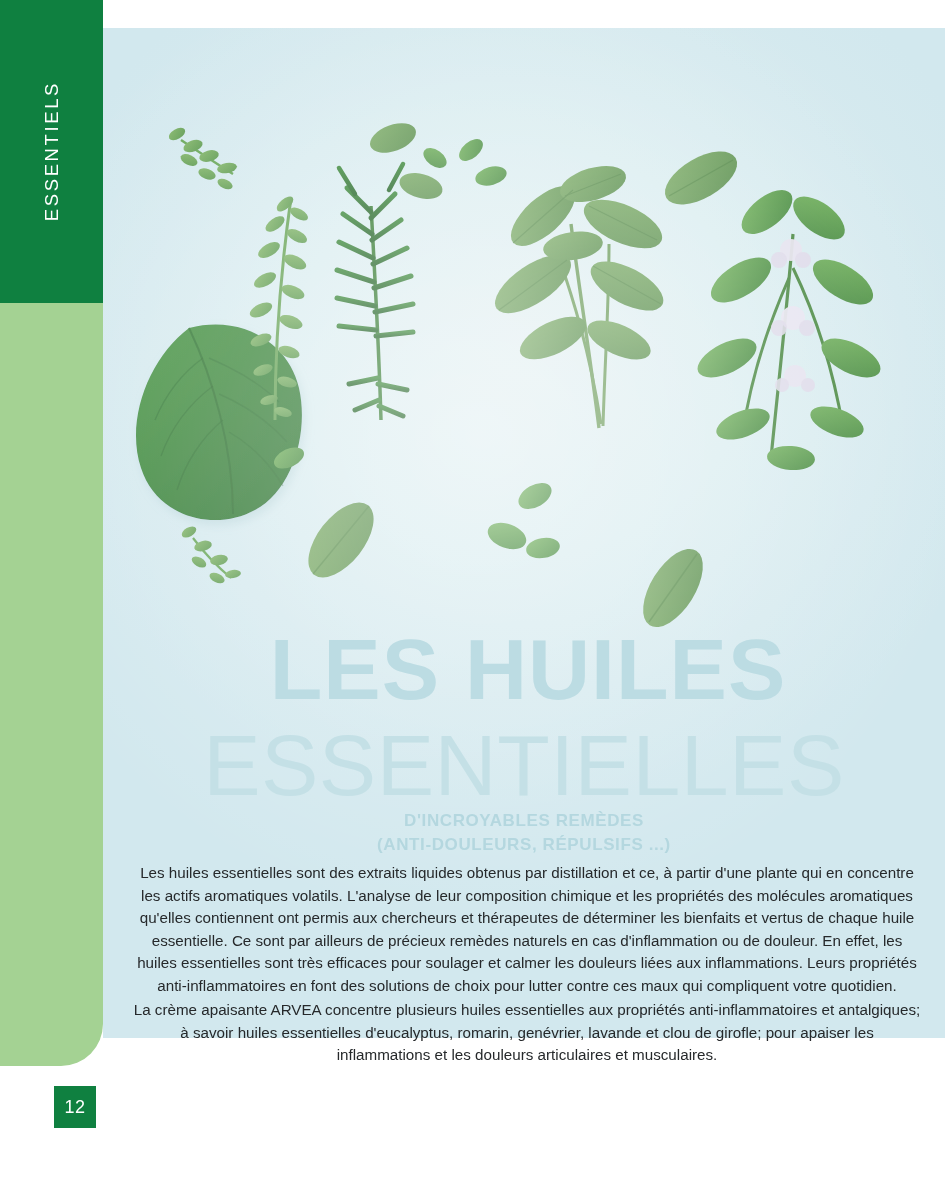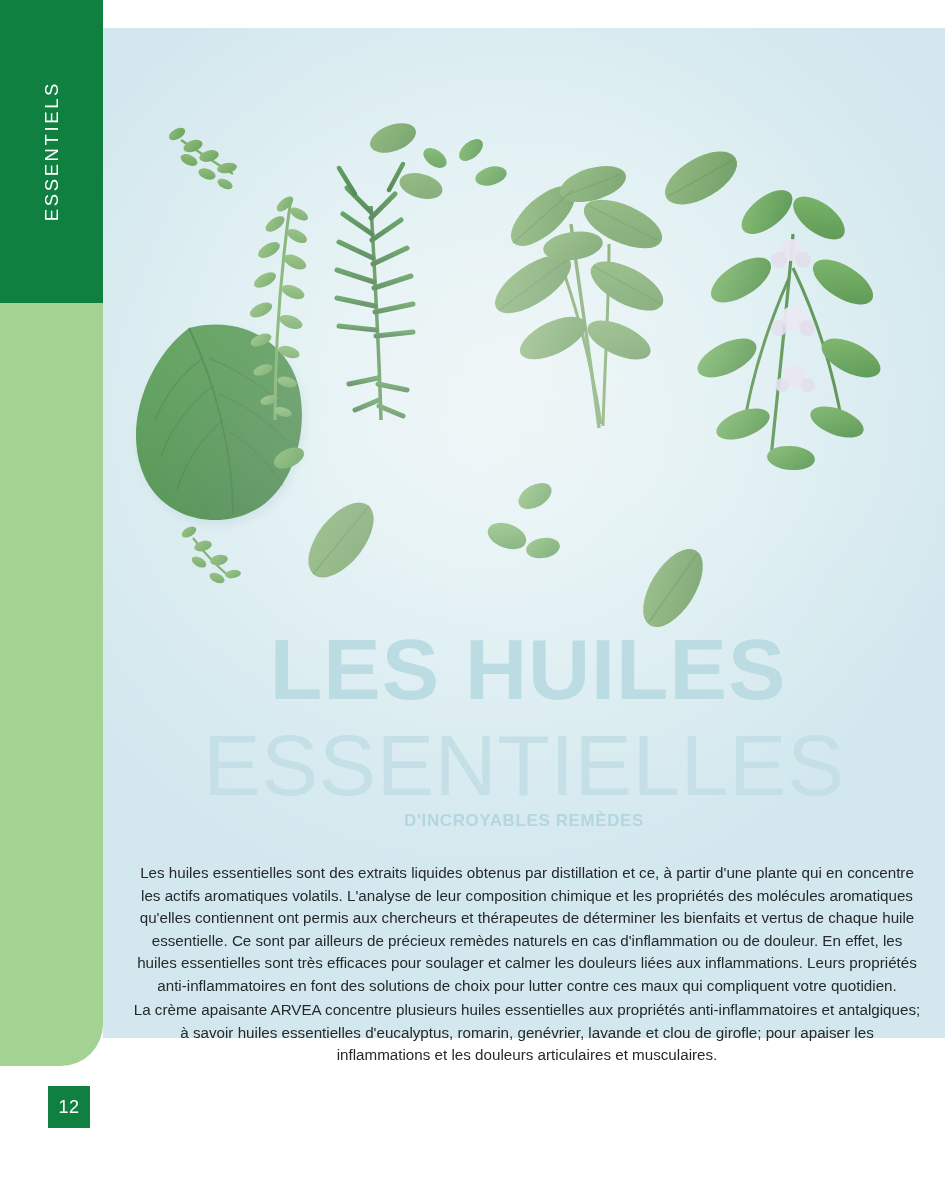--- a/index.html
+++ b/index.html
@@ -47,21 +47,21 @@
     writing-mode: vertical-rl;
     transform: rotate(180deg);
     color: #ffffff;
     font-size: 18.5px;
     letter-spacing: 2.6px;
     font-weight: 400;
   }
 
   .page-number {
     position: absolute;
-    left: 48px;
+    left: 54px;
     top: 1086px;
     width: 42px;
     height: 42px;
     background: #0f8040;
     color: #ffffff;
     font-size: 18px;
     display: flex;
     align-items: center;
     justify-content: center;
     letter-spacing: 0.5px;
@@ -345,18 +345,19 @@
       </g>
     </g>
 
   </svg>
 </div>
 
 <div class="title-block">
   <div class="title-line1">LES HUILES</div>
   <div class="title-line2">ESSENTIELLES</div>
   <div class="subtitle">D'INCROYABLES REMÈDES</div>
+  <div class="subtitle">(ANTI-DOULEURS, RÉPULSIFS ...)</div>
 </div>
 
 <div class="body-copy">
   <p>Les huiles essentielles sont des extraits liquides obtenus par distillation et ce, à partir d'une plante qui en concentre les actifs aromatiques volatils. L'analyse de leur composition chimique et les propriétés des molécules aromatiques qu'elles contiennent ont permis aux chercheurs et thérapeutes de déterminer les bienfaits et vertus de chaque huile essentielle. Ce sont par ailleurs de précieux remèdes naturels en cas d'inflammation ou de douleur. En effet, les huiles essentielles sont très efficaces pour soulager et calmer les douleurs liées aux inflammations. Leurs propriétés anti-inflammatoires en font des solutions de choix pour lutter contre ces maux qui compliquent votre quotidien.</p>
   <p>La crème apaisante ARVEA concentre plusieurs huiles essentielles aux propriétés anti-inflammatoires et antalgiques; à savoir huiles essentielles d'eucalyptus, romarin, genévrier, lavande et clou de girofle; pour apaiser les inflammations et les douleurs articulaires et musculaires.</p>
 </div>
 
 </body></html>

